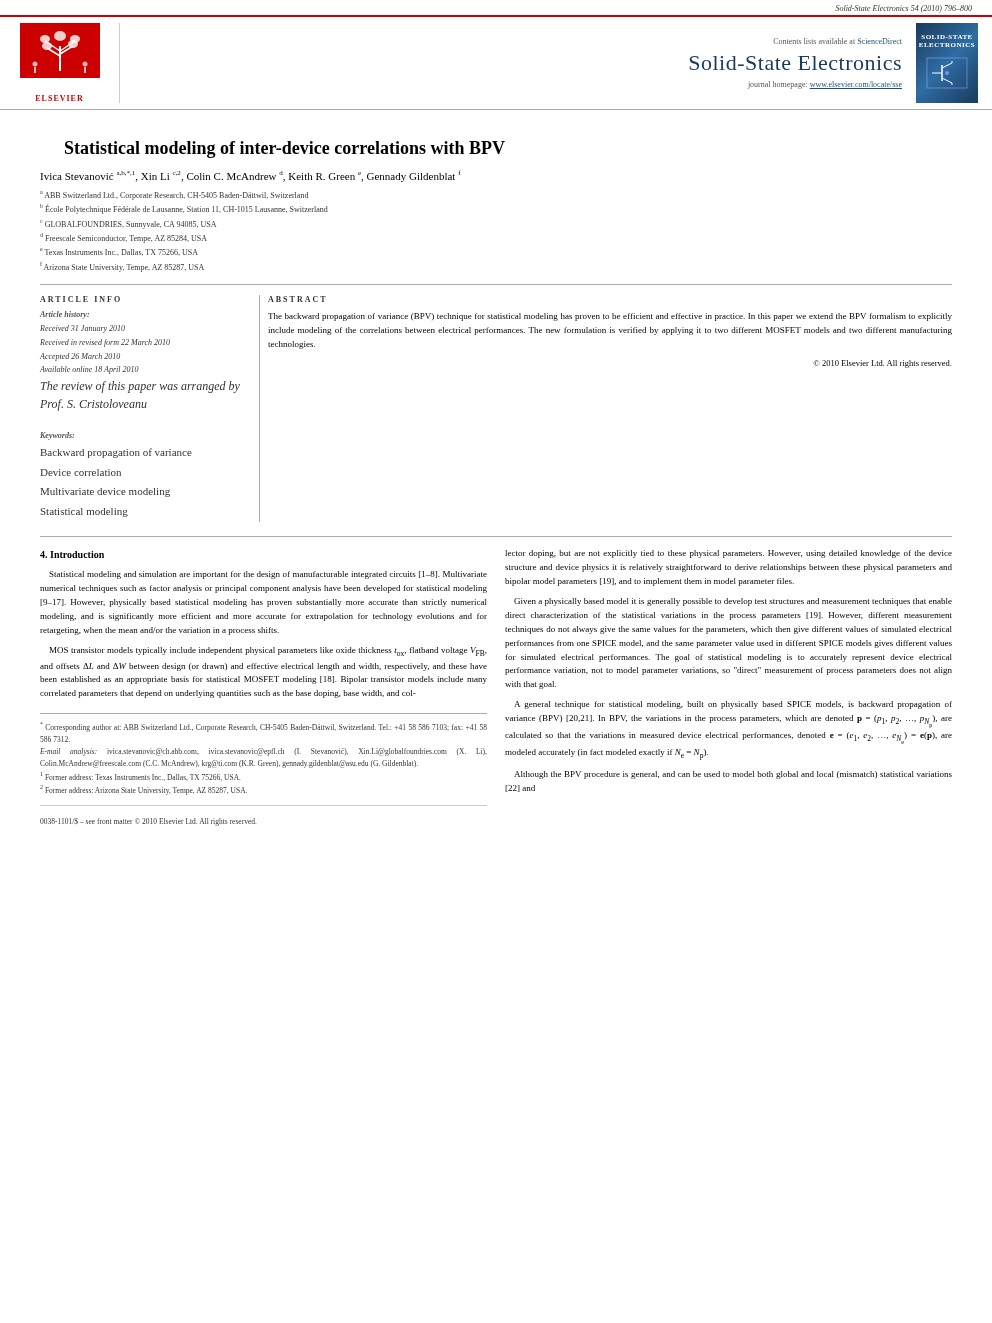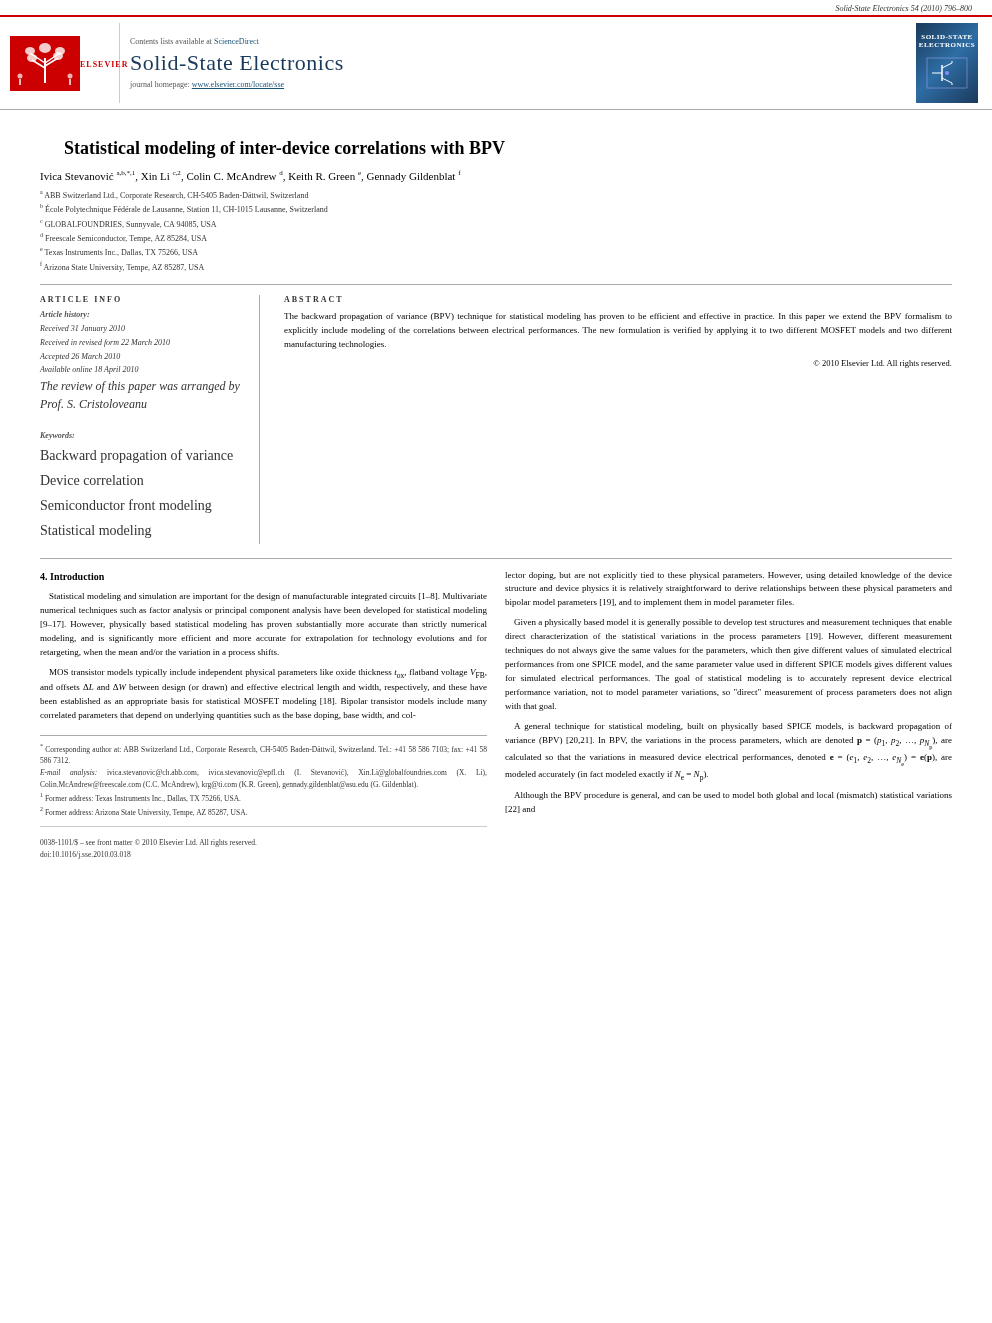--- a/index.html
+++ b/index.html
@@ -26,21 +26,21 @@
     .journal-header {
       display: flex;
       align-items: stretch;
       border-top: 2px solid #c00;
       border-bottom: 1px solid #aaa;
       padding: 6px 10px;
       gap: 10px;
     }
     .elsevier-logo-area {
       display: flex;
-      flex-direction: row;
+      flex-direction: column;
       align-items: center;
       justify-content: space-between;
       width: 110px;
       flex-shrink: 0;
       border-right: 1px solid #ccc;
       padding-right: 10px;
     }
     .elsevier-logo-box {
       width: 80px;
       height: 55px;
@@ -59,21 +59,21 @@
       font-weight: bold;
       color: #c00;
       margin-top: 3px;
       letter-spacing: 1px;
     }
 
     .journal-center {
       flex: 1;
       display: flex;
       flex-direction: column;
-      align-items: flex-start;
+      align-items: flex-end;
       justify-content: center;
       gap: 4px;
     }
     .sciencedirect-line {
       font-size: 8px;
       color: #555;
     }
     .sciencedirect-link {
       color: #1a5276;
       text-decoration: none;
@@ -159,21 +159,21 @@
     
     .section-divider {
       border: none;
       border-top: 1px solid #aaa;
       margin: 8px 0;
     }
 
     
     .article-info-abstract {
       display: flex;
-      gap: 24px;
+      gap: 8px;
       margin-top: 10px;
       margin-bottom: 14px;
     }
     .article-info-col {
       width: 220px;
       flex-shrink: 0;
       border-right: 1px solid #aaa;
       padding-right: 15px;
     }
     .abstract-col {
@@ -214,21 +214,21 @@
       margin-top: 18px;
     }
     .keywords-label {
       font-size: 8px;
       font-style: italic;
       font-weight: bold;
       color: #555;
       margin-bottom: 3px;
     }
     .keyword-item {
-      font-size: 14px;
+      font-size: 11px;
       color: #333;
       line-height: 1.8;
       display: block;
     }
 
     .abstract-text {
       font-size: 9px;
       color: #000;
       line-height: 1.55;
       text-align: justify;
@@ -395,21 +395,21 @@
       <div class="article-history-item">Available online 18 April 2010</div>
 
       <div class="review-note">
         The review of this paper was arranged by<br>Prof. S. Cristoloveanu
       </div>
 
       <div class="keywords-section">
         <div class="keywords-label">Keywords:</div>
         <span class="keyword-item">Backward propagation of variance</span>
         <span class="keyword-item">Device correlation</span>
-        <span class="keyword-item">Semiconductor front modeling</span>
+        <span class="keyword-item">Multivariate device modeling</span>
         <span class="keyword-item">Statistical modeling</span>
       </div>
     </div>
 
     <div class="abstract-col">
       <div class="col-header">ABSTRACT</div>
       <div class="abstract-text">The backward propagation of variance (BPV) technique for statistical modeling has proven to be efficient and effective in practice. In this paper we extend the BPV formalism to explicitly include modeling of the correlations between electrical performances. The new formulation is verified by applying it to two different MOSFET models and two different manufacturing technologies.</div>
       <div class="abstract-copyright">© 2010 Elsevier Ltd. All rights reserved.</div>
     </div>
 
@@ -438,21 +438,20 @@
           <em>E-mail analysis:</em> ivica.stevanovic@ch.abb.com, ivica.stevanovic@epfl.ch (I. Stevanović), Xin.Li@globalfoundries.com (X. Li), Colin.McAndrew@freescale.com (C.C. McAndrew), krg@ti.com (K.R. Green), gennady.gildenblat@asu.edu (G. Gildenblat).
         </span>
         <span class="footnote-line">
           <span class="fn-sup">1</span> Former address: Texas Instruments Inc., Dallas, TX 75266, USA.
         </span>
         <span class="footnote-line">
           <span class="fn-sup">2</span> Former address: Arizona State University, Tempe, AZ 85287, USA.
         </span>
         <div class="bottom-bar">
           <div>0038-1101/$ – see front matter © 2010 Elsevier Ltd. All rights reserved.</div>
-          <div>doi:10.1016/j.sse.2010.03.018</div>
         </div>
       </div>
     </div>
 
     <div class="body-col">
       <p class="body-para">
         lector doping, but are not explicitly tied to these physical parameters. However, using detailed knowledge of the device structure and device physics it is relatively straightforward to derive relationships between these physical parameters and bipolar model parameters [19], and to implement them in model parameter files.
       </p>
 
       <p class="body-para">

